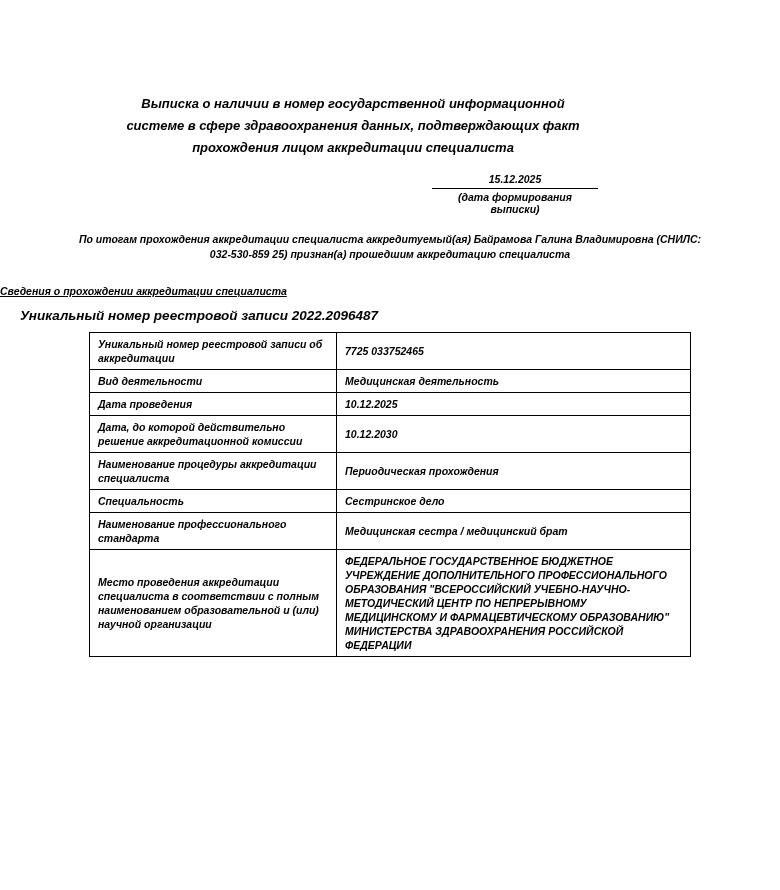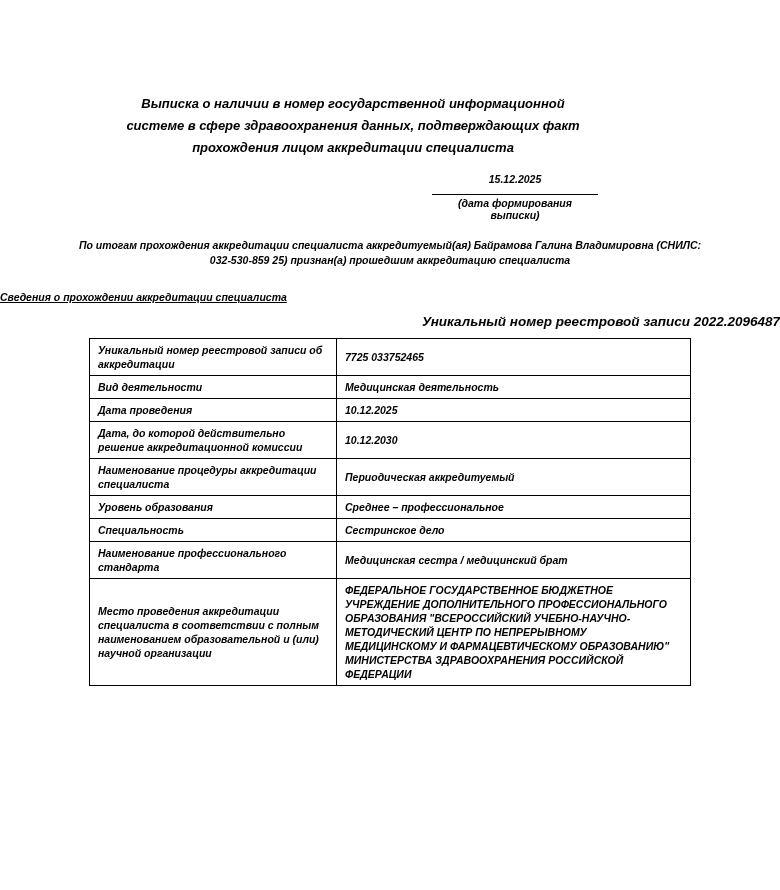--- a/index.html
+++ b/index.html
@@ -29,43 +29,44 @@
     font-size: 13px;
     line-height: 22px;
   }
   .date-block {
     margin: 14px 0 0 432px;
     width: 166px;
     text-align: center;
     font-size: 10.5px;
   }
   .date-value {
-    padding-bottom: 9px;
+    padding-bottom: 3px;
     border-bottom: 1.5px solid #000000;
   }
   .date-caption {
     padding-top: 2px;
   }
   .intro {
     margin: 17px 0 0 70px;
     width: 640px;
     text-align: center;
     font-size: 10.5px;
     line-height: 15px;
   }
   .section-heading {
     margin-top: 23px;
     text-align: left;
     font-size: 10.5px;
     text-decoration: underline;
   }
   .registry-title {
     margin-top: 11px;
-    text-align: right;
+    text-align: left;
     font-size: 13.5px;
+    margin-left: 20px;
   }
   table.acc-table {
     margin: 9px 0 0 89px;
     width: 602px;
     border-collapse: collapse;
     table-layout: fixed;
     font-size: 10.5px;
   }
   table.acc-table td {
     border: 1.8px solid #000000;
@@ -116,25 +117,21 @@
       <tr>
         <td class="cell-label">Дата проведения</td>
         <td class="cell-value">10.12.2025</td>
       </tr>
       <tr>
         <td class="cell-label">Дата, до которой действительно решение аккредитационной комиссии</td>
         <td class="cell-value">10.12.2030</td>
       </tr>
       <tr>
         <td class="cell-label">Наименование процедуры аккредитации специалиста</td>
-        <td class="cell-value">Периодическая аккредитуемый</td>
-      </tr>
-      <tr>
-        <td class="cell-label">Уровень образования</td>
-        <td class="cell-value">Среднее – профессиональное</td>
+        <td class="cell-value">Периодическая прохождения</td>
       </tr>
       <tr>
         <td class="cell-label">Специальность</td>
         <td class="cell-value">Сестринское дело</td>
       </tr>
       <tr>
         <td class="cell-label">Наименование профессионального стандарта</td>
         <td class="cell-value">Медицинская сестра / медицинский брат</td>
       </tr>
       <tr>

